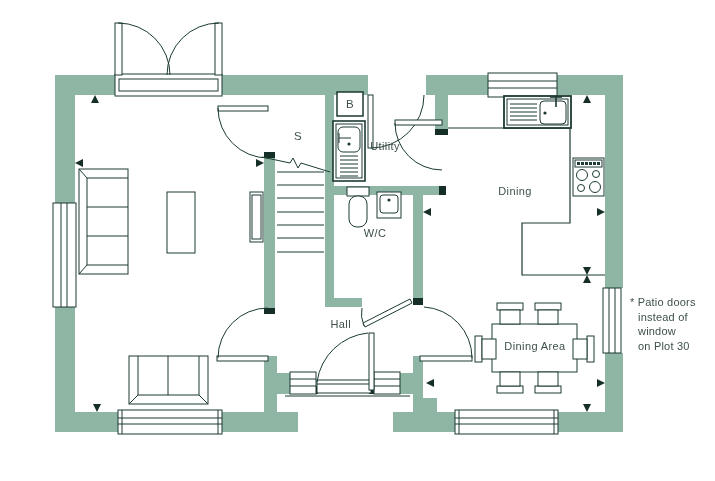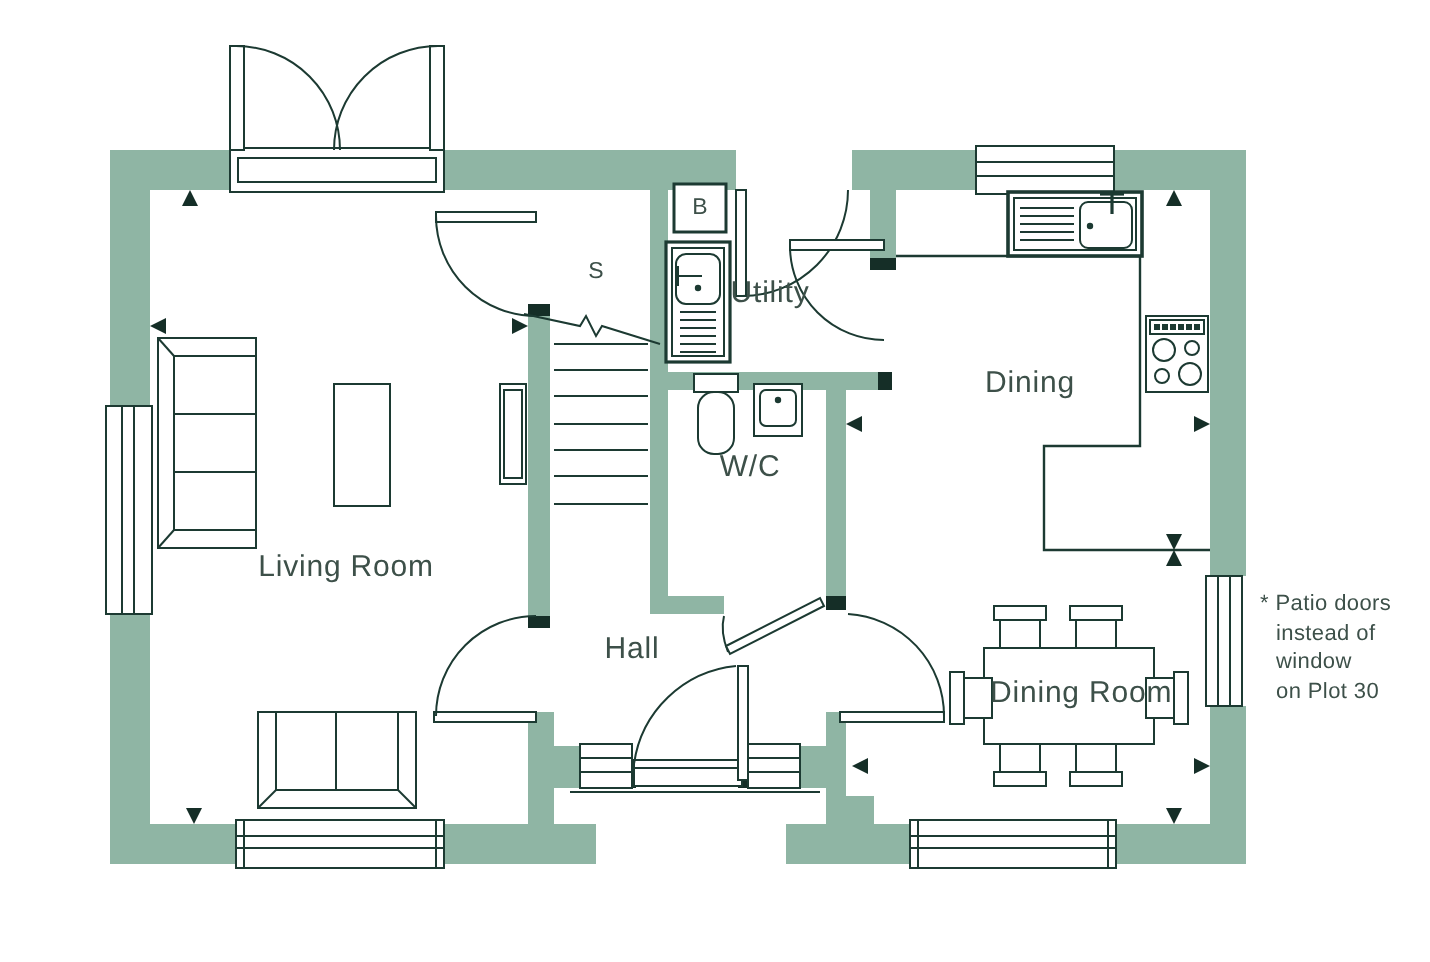--- a/index.html
+++ b/index.html
@@ -17,21 +17,21 @@
     font-family:"Liberation Sans","DejaVu Sans",sans-serif;
     color:var(--text);
     overflow:hidden;
   }
   #plan svg{position:absolute;left:0;top:0;}
   .lbl{
     position:absolute;
     text-align:center;
     color:var(--text);
     letter-spacing:.4px;
-    font-size:15px;
+    font-size:11px;
     line-height:15px;
     white-space:nowrap;
   }
   .lbl.small{font-size:11.5px;letter-spacing:.2px;}
   .note{
     position:absolute;
     left:630px;top:295px;width:88px;
     font-size:11px;line-height:14.5px;
     text-align:left;color:var(--text);letter-spacing:.2px;
   }
@@ -335,31 +335,30 @@
       <polygon points="583,267 591,267 587,275"></polygon>
       <polygon points="583,283 591,283 587,275"></polygon>
       <polygon points="583,404 591,404 587,412"></polygon>
       <polygon points="431,208 431,216 423,212"></polygon>
       <polygon points="597,208 597,216 605,212"></polygon>
       <polygon points="434,379 434,387 426,383"></polygon>
       <polygon points="597,379 597,387 605,383"></polygon>
     </g>
   </svg>
 
-  <div class="lbl" style="left:100px;top:276px;width:146px;">Living Room</div>
-
-  <div class="lbl" style="left:281px;top:317px;width:70px;">Hall</div>
+
+  <div class="lbl" style="left:281px;top:317px;width:70px;text-align:right;">Hall</div>
 
   <div class="lbl" style="left:345px;top:226px;width:60px;">W/C</div>
 
   <div class="lbl" style="left:355px;top:139px;width:60px;">Utility</div>
 
   <div class="lbl" style="left:480px;top:184px;width:70px;">Dining</div>
 
-  <div class="lbl" style="left:495px;top:339px;width:80px;">Dining Room</div>
+  <div class="lbl" style="left:495px;top:339px;width:80px;">Dining Area</div>
 
   <div class="lbl small" style="left:288px;top:129px;width:20px;">S</div>
 
   <div class="lbl small" style="left:337px;top:97px;width:26px;">B</div>
 
   <div class="note">
     <div class="nline first">* Patio doors</div>
     <div class="nline">instead of</div>
     <div class="nline">window</div>
     <div class="nline">on Plot 30</div>

